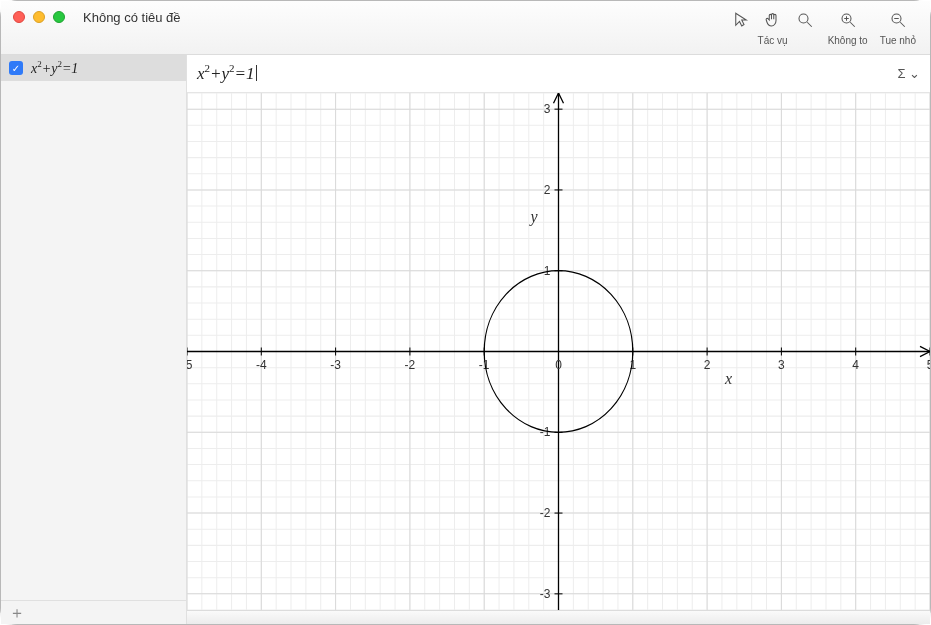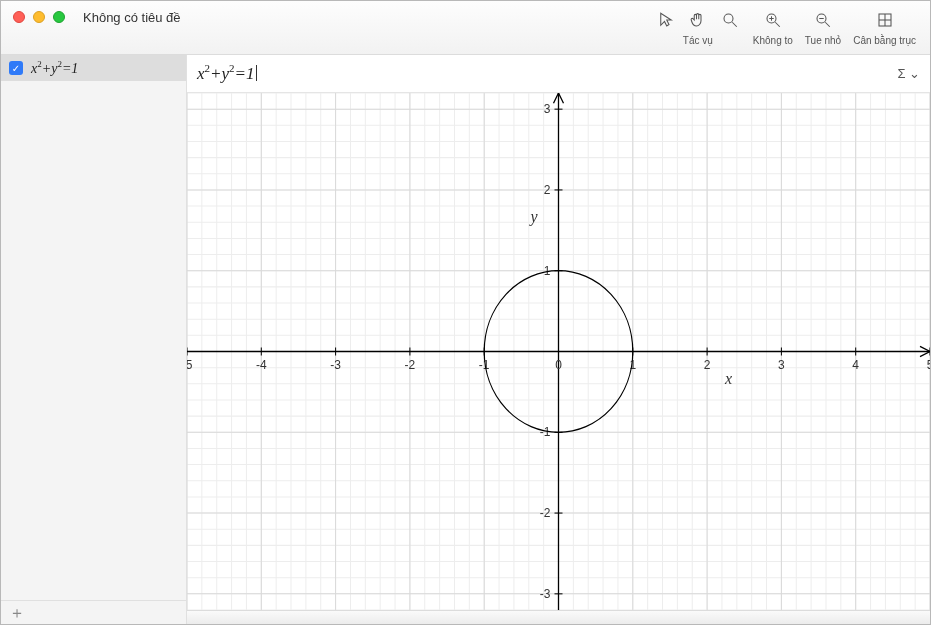--- a/index.html
+++ b/index.html
@@ -1,17 +1,17 @@
 <!DOCTYPE html>
 <html><head>
 <meta charset="utf-8">
 <style>
   * { box-sizing: border-box; margin: 0; padding: 0; }
   html, body { width: 931px; height: 625px; font-family: -apple-system, "Helvetica Neue", Arial, sans-serif; background: #fff; overflow: hidden; }
-  .window { width: 931px; height: 625px; border: 1px solid #b8b8b8; border-radius: 0; display: flex; flex-direction: column; background: #fff; box-shadow: 0 1px 3px rgba(0,0,0,0.15); }
+  .window { width: 931px; height: 625px; border: 1px solid #b8b8b8; border-radius: 17px; display: flex; flex-direction: column; background: #fff; box-shadow: 0 1px 3px rgba(0,0,0,0.15); }
   .titlebar { height: 54px; display: flex; align-items: flex-start; background: linear-gradient(#fdfdfd,#f2f2f2); border-bottom: 1px solid #dcdcdc; position: relative; }
   .traffic { display: flex; gap: 8px; position: absolute; top: 10px; left: 12px; }
   .dot { width: 12px; height: 12px; border-radius: 50%; }
   .dot.red { background: #ff5f57; border: 0.5px solid #e04640; }
   .dot.yellow { background: #febc2e; border: 0.5px solid #dba124; }
   .dot.green { background: #28c840; border: 0.5px solid #1fa331; }
   .title { position: absolute; top: 9px; left: 82px; font-size: 13px; color: #333; }
   .toolbar { position: absolute; top: 4px; right: 8px; display: flex; align-items: flex-start; gap: 0; }
   .tgroup { display: flex; flex-direction: column; align-items: center; padding: 2px 6px 0 6px; }
   .tgroup .icons { display: flex; gap: 10px; height: 26px; align-items: center; }
@@ -99,32 +99,20 @@
                 <circle cx="10" cy="10" r="6"></circle>
                 <line x1="15" y1="15" x2="21" y2="21"></line>
                 <line x1="7" y1="10" x2="13" y2="10"></line>
               </svg>
           </div>
         </div>
         <div class="lbl">Tue nhỏ</div>
       </div>
 
 
-      <div class="tgroup">
-        <div class="icons">
-          <div class="tbtn">
-            <svg viewBox="0 0 24 24">
-                <rect x="4" y="4" width="16" height="16"></rect>
-                <line x1="12" y1="4" x2="12" y2="20"></line>
-                <line x1="4" y1="12" x2="20" y2="12"></line>
-              </svg>
-          </div>
-        </div>
-        <div class="lbl">Cân bằng trục</div>
-      </div>
 
 
     </div>
   </div>
 
   <div class="body">
     <div class="sidebar">
       <div class="eqrow">
         <div class="chk">✓</div>
         <div class="eqtext">x<sup>2</sup>+y<sup>2</sup>=1</div>

